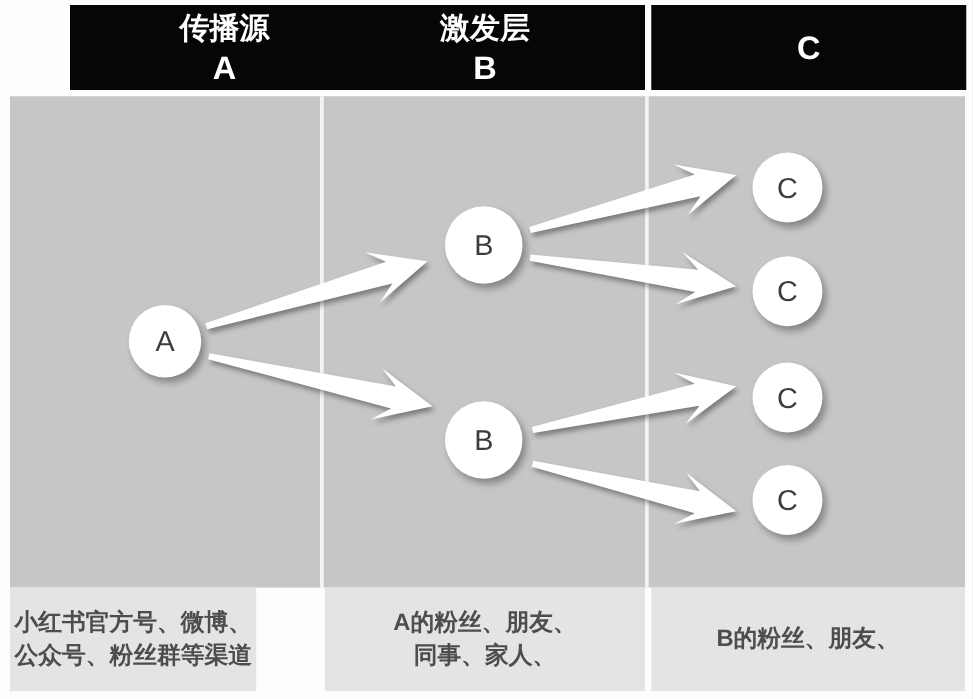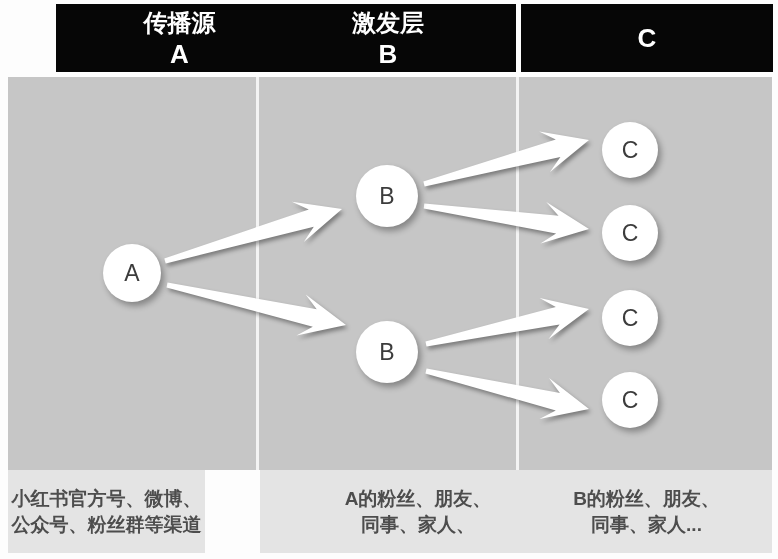--- a/index.html
+++ b/index.html
@@ -61,21 +61,21 @@
   .node-c4{left:602px;top:372px;width:56px;height:56px;}
   
   .ftr-box{
     position:absolute;top:470px;height:83px;
     background:var(--footer-box-bg,#e4e4e4);
     color:var(--footer-text,#4d4d4d);
     display:flex;flex-direction:column;align-items:center;justify-content:center;
     font-size:19px;font-weight:700;line-height:26px;text-align:center;
   }
   .ftr-1{left:8px;width:197px;}
-  .ftr-2{left:260px;width:256px;padding-left:30px;}
+  .ftr-2{left:260px;width:256px;}
   .ftr-3{left:521px;width:251px;}
 </style>
 </head>
 <body>
 
 <div class="canvas">
 
   <div class="hdr-box hdr-1">
     <div class="hdr-title">传播源</div>
     <div class="hdr-letter">A</div>
@@ -112,16 +112,15 @@
   <div class="ftr-box ftr-1">
     <div>小红书官方号、微博、</div>
     <div>公众号、粉丝群等渠道</div>
   </div>
   <div class="ftr-box ftr-2">
     <div>A的粉丝、朋友、</div>
     <div>同事、家人、</div>
   </div>
   <div class="ftr-box ftr-3">
     <div>B的粉丝、朋友、</div>
-    <div>同事、家人...</div>
   </div>
 
 </div>
 
 </body></html>

